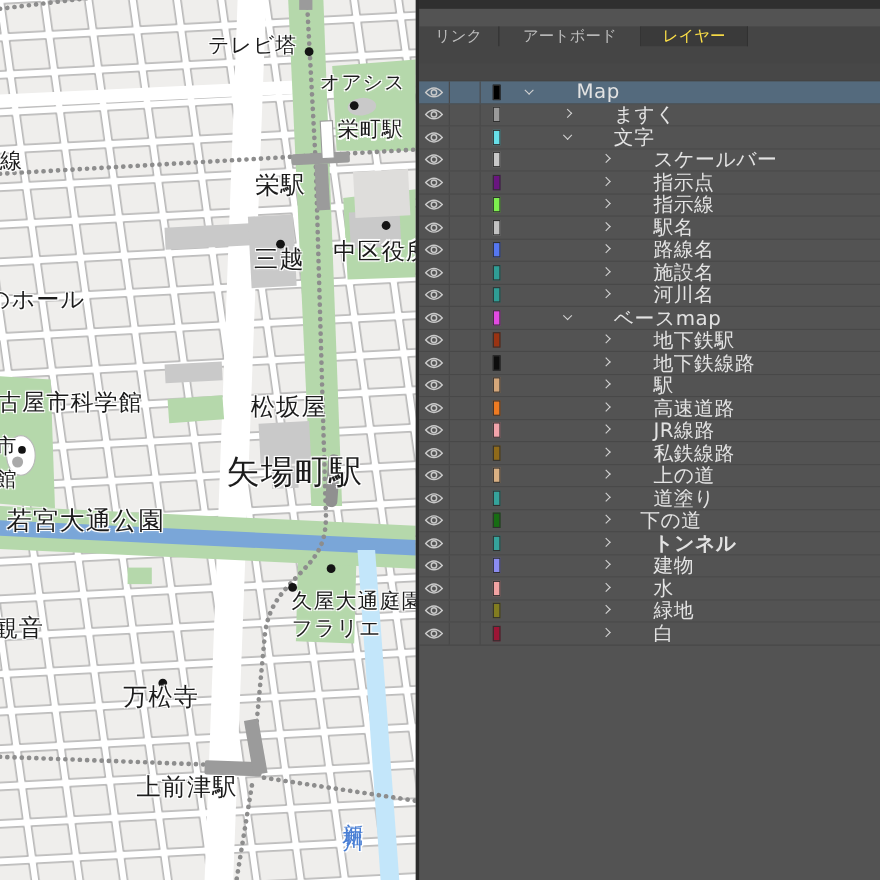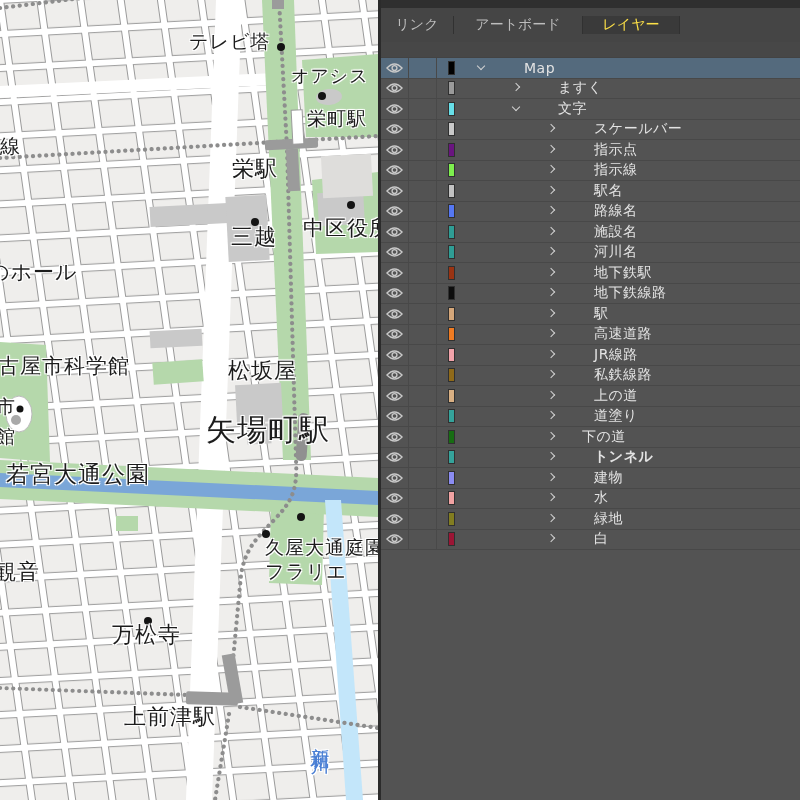--- a/index.html
+++ b/index.html
@@ -12,21 +12,21 @@
   .map-labels{position:absolute;left:0;top:0;width:100%;height:100%;pointer-events:none;}
   .map-label{position:absolute;color:var(--mapText);font-weight:500;line-height:1.05;
     white-space:nowrap;letter-spacing:1px;
     text-shadow:-1px -1px 0 #fff,1px -1px 0 #fff,-1px 1px 0 #fff,1px 1px 0 #fff,0 0 3px #fff;}
   .map-label.vert{writing-mode:vertical-rl;letter-spacing:4px;}
 
   
   .right-panel{position:absolute;left:378px;top:0;width:422px;height:800px;
     background:var(--panelBg);border-left:3px solid #2b2b2b;box-sizing:border-box;color:var(--textLight);}
   .top-strip{height:8px;background:var(--topStrip);}
-  .tabbar{height:34px;background:var(--tabBg);display:flex;align-items:center;}
+  .tabbar{height:34px;background:var(--tabBg);display:flex;align-items:flex-start;margin-top:16px;}
   .tab{display:flex;align-items:center;justify-content:center;font-size:14px;color:#bdbdbd;
     border-right:1px solid #313131;cursor:default;}
   .tab.t0{width:72px;} .tab.t1{width:128px;} .tab.t2{width:96px;}
   .tab.active{background:var(--tabActive);color:#fde047;}
   .tab-gap{height:15px;background:var(--gapStrip);border-bottom:1px solid #434343;}
 
   .layer-list{position:relative;}
   .layer-row{position:relative;height:20.5px;box-sizing:border-box;
     background:var(--panelBg);border-bottom:1px solid var(--rowDivider);}
   .layer-row.selected{background:var(--selBlue);}
@@ -34,21 +34,21 @@
     display:flex;align-items:center;justify-content:center;border-right:1px solid var(--colDiv);}
   .col-lock{position:absolute;left:27px;top:0;width:28px;height:100%;border-right:1px solid var(--colDiv);}
   .swatch{position:absolute;left:67px;top:2.5px;width:7px;height:14px;
     border:1px solid #303030;box-sizing:border-box;}
   .chev{position:absolute;top:0;width:14px;height:100%;display:flex;align-items:center;justify-content:center;}
   .chev::before{content:"";display:block;width:5px;height:5px;
     border-right:1.6px solid #d2d2d2;border-bottom:1.6px solid #d2d2d2;
     transform:rotate(-45deg);margin-top:-2px;}
   .chev.expanded::before{transform:rotate(45deg);margin-top:-3px;}
   .lname{position:absolute;top:0;height:100%;display:flex;align-items:center;
-    font-size:14px;color:#e3e3e3;letter-spacing:0.5px;white-space:nowrap;}
+    font-size:18px;color:#e3e3e3;letter-spacing:0.5px;white-space:nowrap;}
 </style>
 </head>
 <body>
 
 <div id="stage">
 
   <div class="map">
     <svg width="378" height="800" viewBox="0 0 378 800">
       <defs>
         <pattern id="blocks" width="40" height="34" patternUnits="userSpaceOnUse" patternTransform="rotate(-3) skewX(5)">
@@ -271,20 +271,32 @@
           <div class="lname" style="left: 213px;">河川名</div>
         </div>
         <div class="layer-row">
           <div class="col-eye">
             <svg width="17" height="12" viewBox="0 0 18 12">
               <path d="M1 6 Q9 -2.5 17 6 Q9 14.5 1 6 Z" fill="none" stroke="#c9c9c9" stroke-width="1.4"></path>
               <circle cx="9" cy="6" r="2.6" fill="none" stroke="#c9c9c9" stroke-width="1.4"></circle>
             </svg>
           </div>
           <div class="col-lock"></div>
+          <div class="swatch" style="background: rgb(226, 74, 226);"></div>
+          <div class="chev expanded" style="left: 128px;"></div>
+          <div class="lname" style="left: 177px;">ベースmap</div>
+        </div>
+        <div class="layer-row">
+          <div class="col-eye">
+            <svg width="17" height="12" viewBox="0 0 18 12">
+              <path d="M1 6 Q9 -2.5 17 6 Q9 14.5 1 6 Z" fill="none" stroke="#c9c9c9" stroke-width="1.4"></path>
+              <circle cx="9" cy="6" r="2.6" fill="none" stroke="#c9c9c9" stroke-width="1.4"></circle>
+            </svg>
+          </div>
+          <div class="col-lock"></div>
           <div class="swatch" style="background: rgb(154, 51, 18);"></div>
           <div class="chev" style="left: 163px;"></div>
           <div class="lname" style="left: 213px;">地下鉄駅</div>
         </div>
         <div class="layer-row">
           <div class="col-eye">
             <svg width="17" height="12" viewBox="0 0 18 12">
               <path d="M1 6 Q9 -2.5 17 6 Q9 14.5 1 6 Z" fill="none" stroke="#c9c9c9" stroke-width="1.4"></path>
               <circle cx="9" cy="6" r="2.6" fill="none" stroke="#c9c9c9" stroke-width="1.4"></circle>
             </svg>

